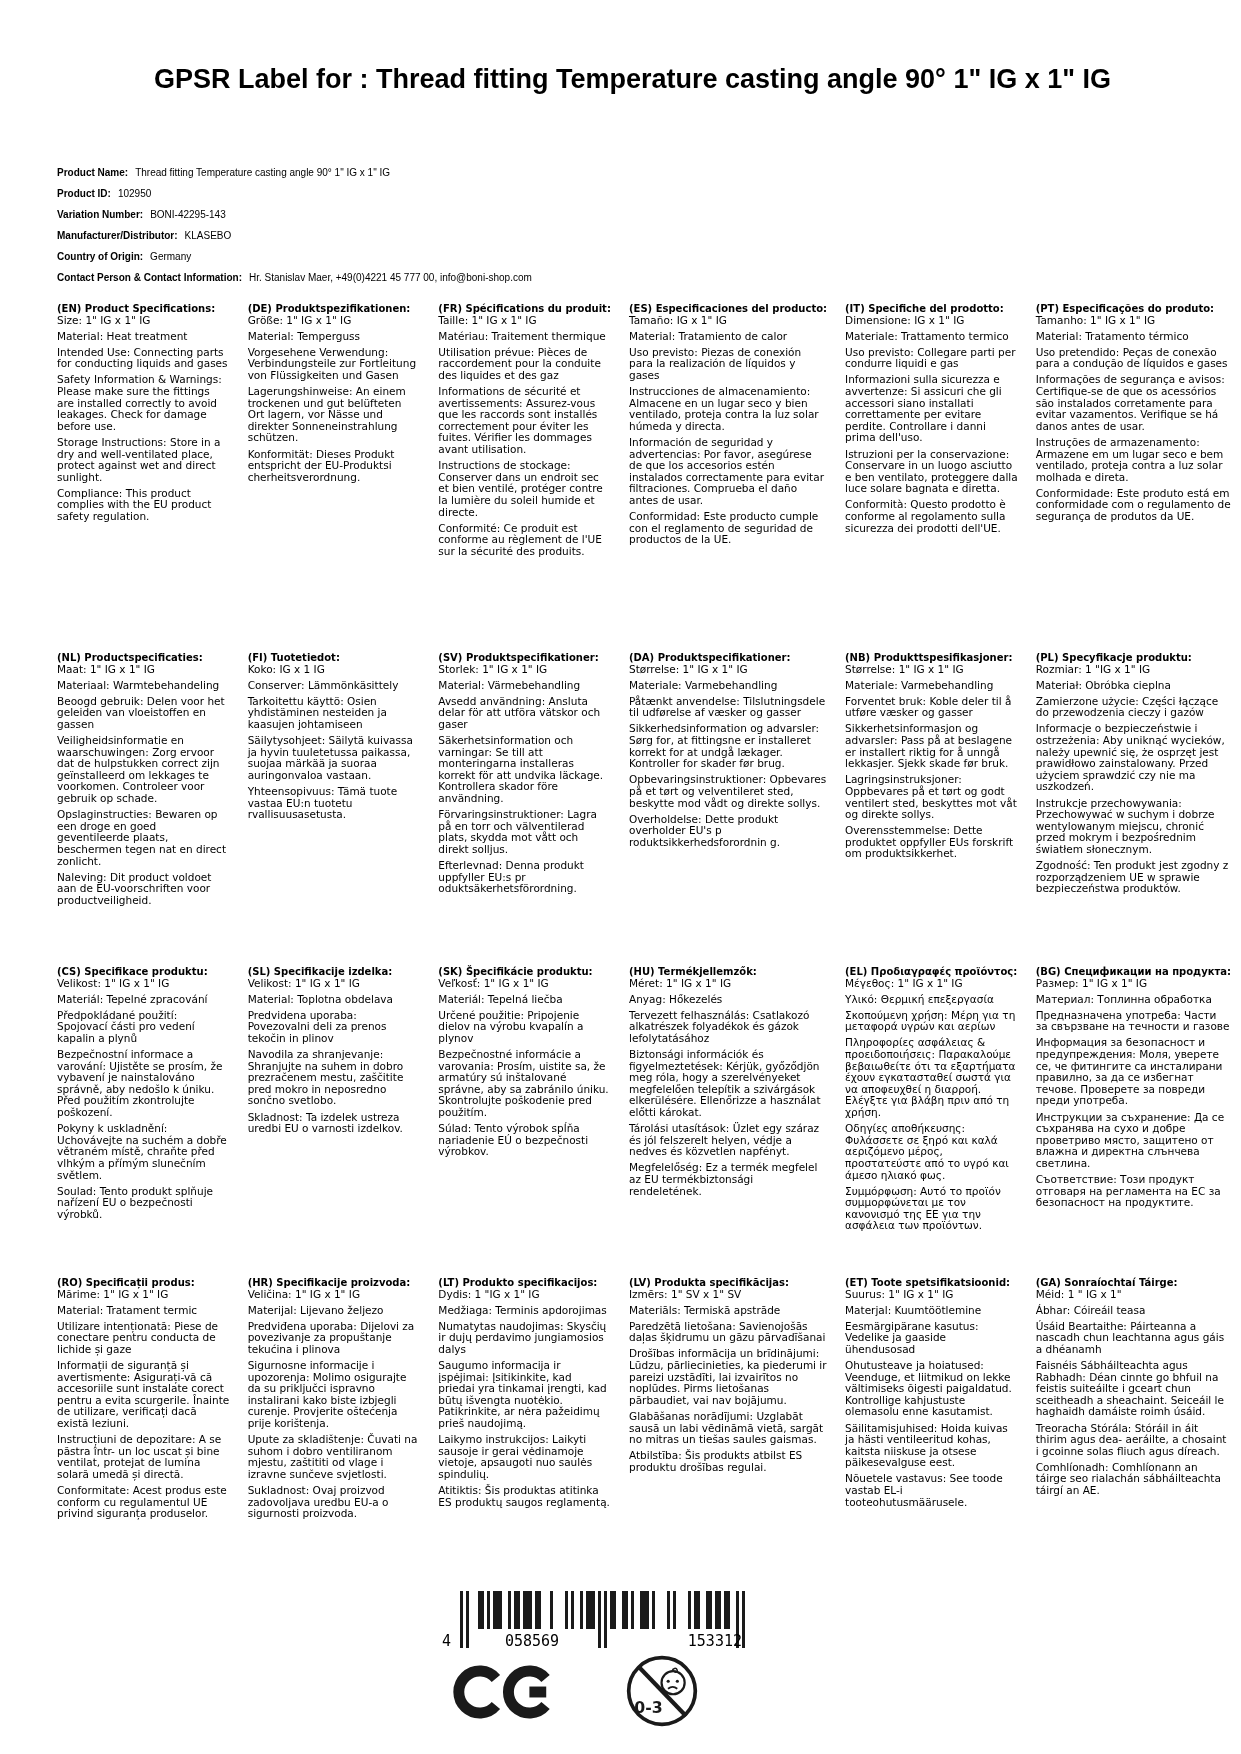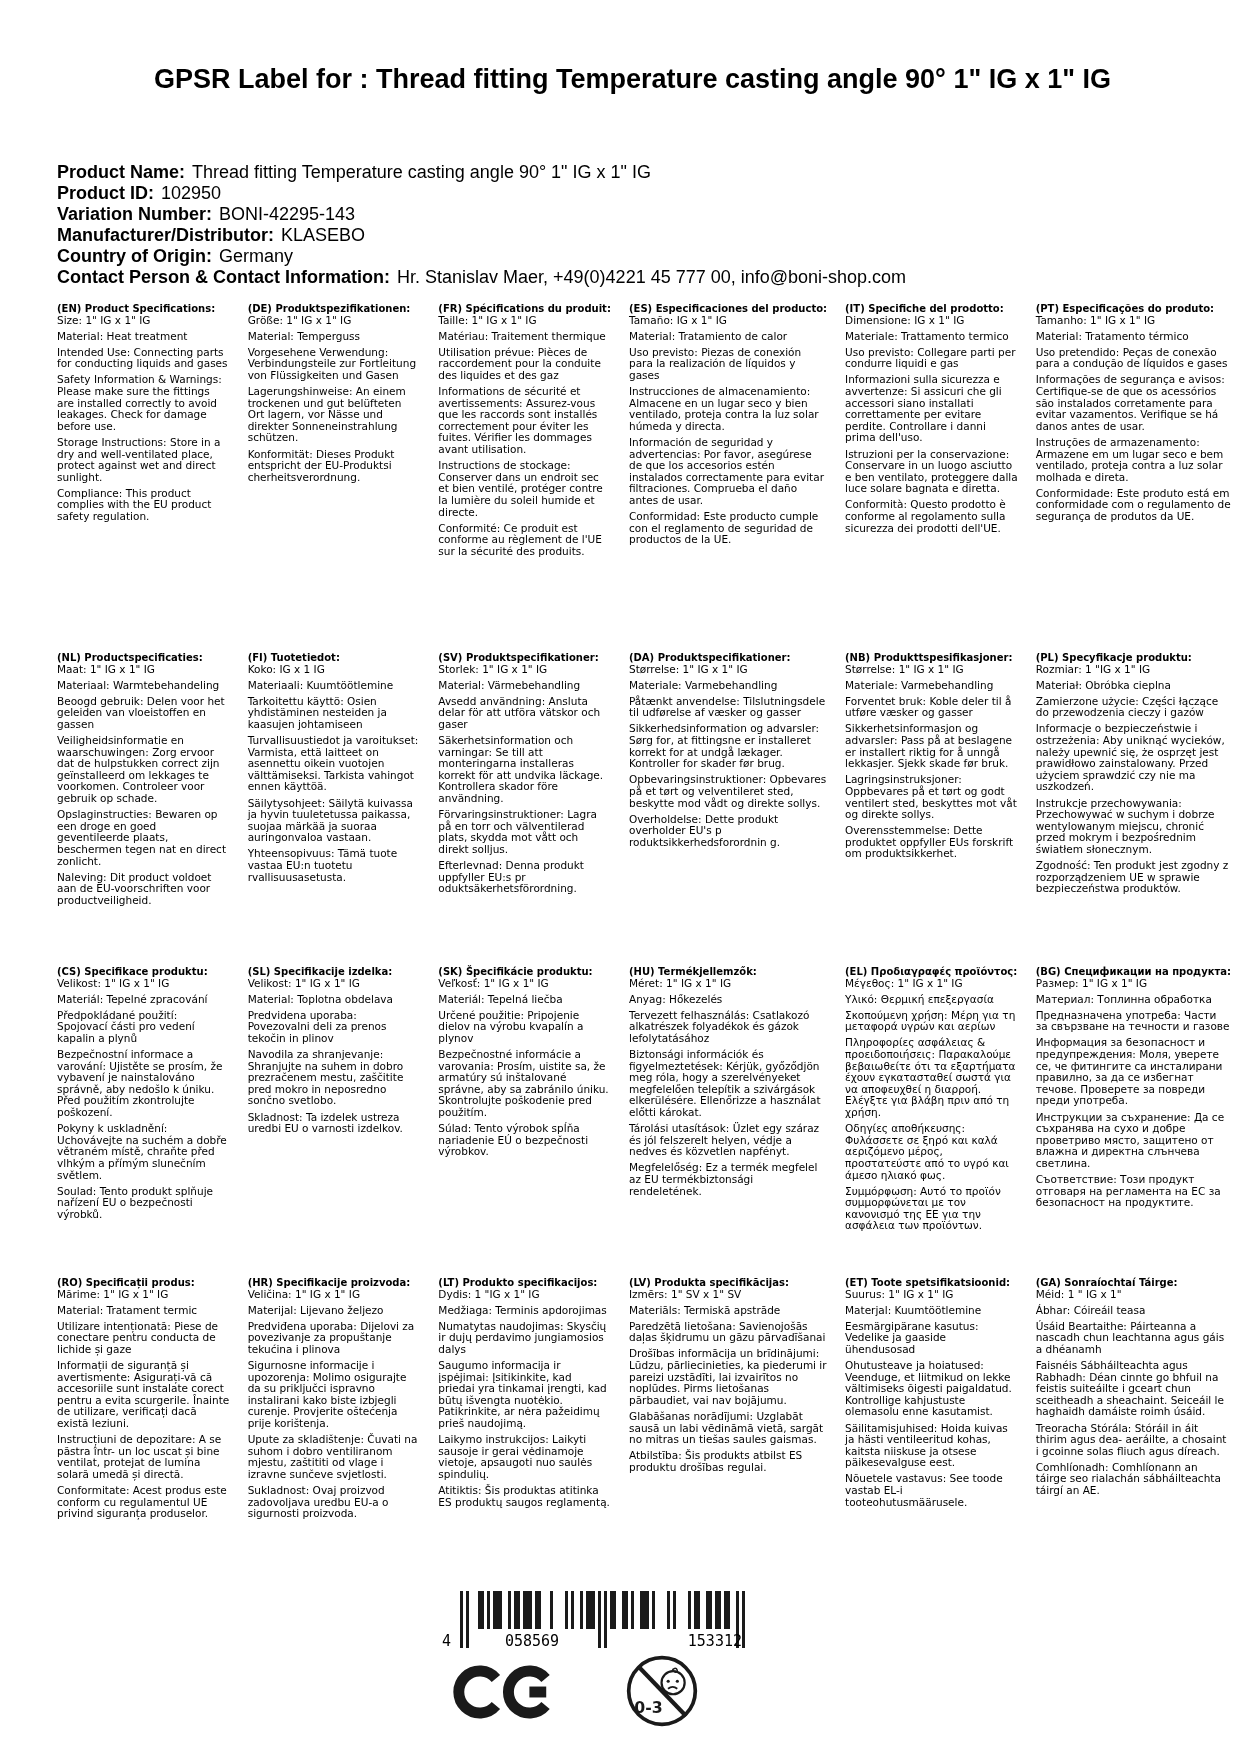--- a/index.html
+++ b/index.html
@@ -3,21 +3,21 @@
 <meta charset="utf-8">
 <style>
   html,body{margin:0;padding:0;background:#fff;}
   .page{position:relative;width:1241px;height:1754px;background:#fff;color:#000;
         font-family:"DejaVu Sans",sans-serif;margin:0 auto;overflow:hidden;}
   .title{position:absolute;top:50px;left:0;width:100%;margin:12px;text-align:center;
          font-family:"Liberation Sans",sans-serif;font-weight:bold;font-size:27px;line-height:34px;
          padding:0;box-sizing:border-box;}
   .title-inner{display:inline-block;max-width:960px;}
   .product-info{position:absolute;left:57px;top:162px;font-family:"Liberation Sans",sans-serif;
-                font-size:18px;line-height:21px;}
+                font-size:10px;line-height:21px;}
   .info-row{white-space:nowrap;}
   .info-label{font-weight:bold;margin-right:7px;}
   .specs-grid{position:absolute;left:57px;top:303px;width:1184px;display:grid;
               grid-template-columns:repeat(6,1fr);grid-template-rows:349px 314px 311px auto;column-gap:8px;}
   .spec-block{padding-right:10px;font-size:10.5px;line-height:11.6px;}
   .spec-heading{font-weight:bold;font-size:10px;white-space:nowrap;}
   .spec-size{margin:0;}
   .spec-para{margin:4.5px 0 0 0;}
   .barcode{position:absolute;left:460px;top:1591px;width:285px;height:57px;}
   .barcode svg{position:absolute;left:0;top:0;}
@@ -181,25 +181,24 @@
 
             <p class="spec-para">Naleving: Dit product voldoet aan de EU-voorschriften voor productveiligheid.</p>
           </div>
       </div>
 
       <div class="spec-block">
         <div class="spec-heading">(FI) Tuotetiedot:</div>
         <div class="spec-size">Koko: IG x 1 IG</div>
         <div class="spec-paras">
 
-            <p class="spec-para">Materiaali: Kuumtöötlemine</p>
+            <p class="spec-para">Conserver: Lämmönkäsittely</p>
 
             <p class="spec-para">Tarkoitettu käyttö: Osien yhdistäminen nesteiden ja kaasujen johtamiseen</p>
 
-            <p class="spec-para">Turvallisuustiedot ja varoitukset: Varmista, että laitteet on asennettu oikein vuotojen välttämiseksi. Tarkista vahingot ennen käyttöä.</p>
 
             <p class="spec-para">Säilytysohjeet: Säilytä kuivassa ja hyvin tuuletetussa paikassa, suojaa märkää ja suoraa auringonvaloa vastaan.</p>
 
             <p class="spec-para">Yhteensopivuus: Tämä tuote vastaa EU:n tuotetu rvallisuusasetusta.</p>
           </div>
       </div>
 
       <div class="spec-block">
         <div class="spec-heading">(SV) Produktspecifikationer:</div>
         <div class="spec-size">Storlek: 1" IG x 1" IG</div>

